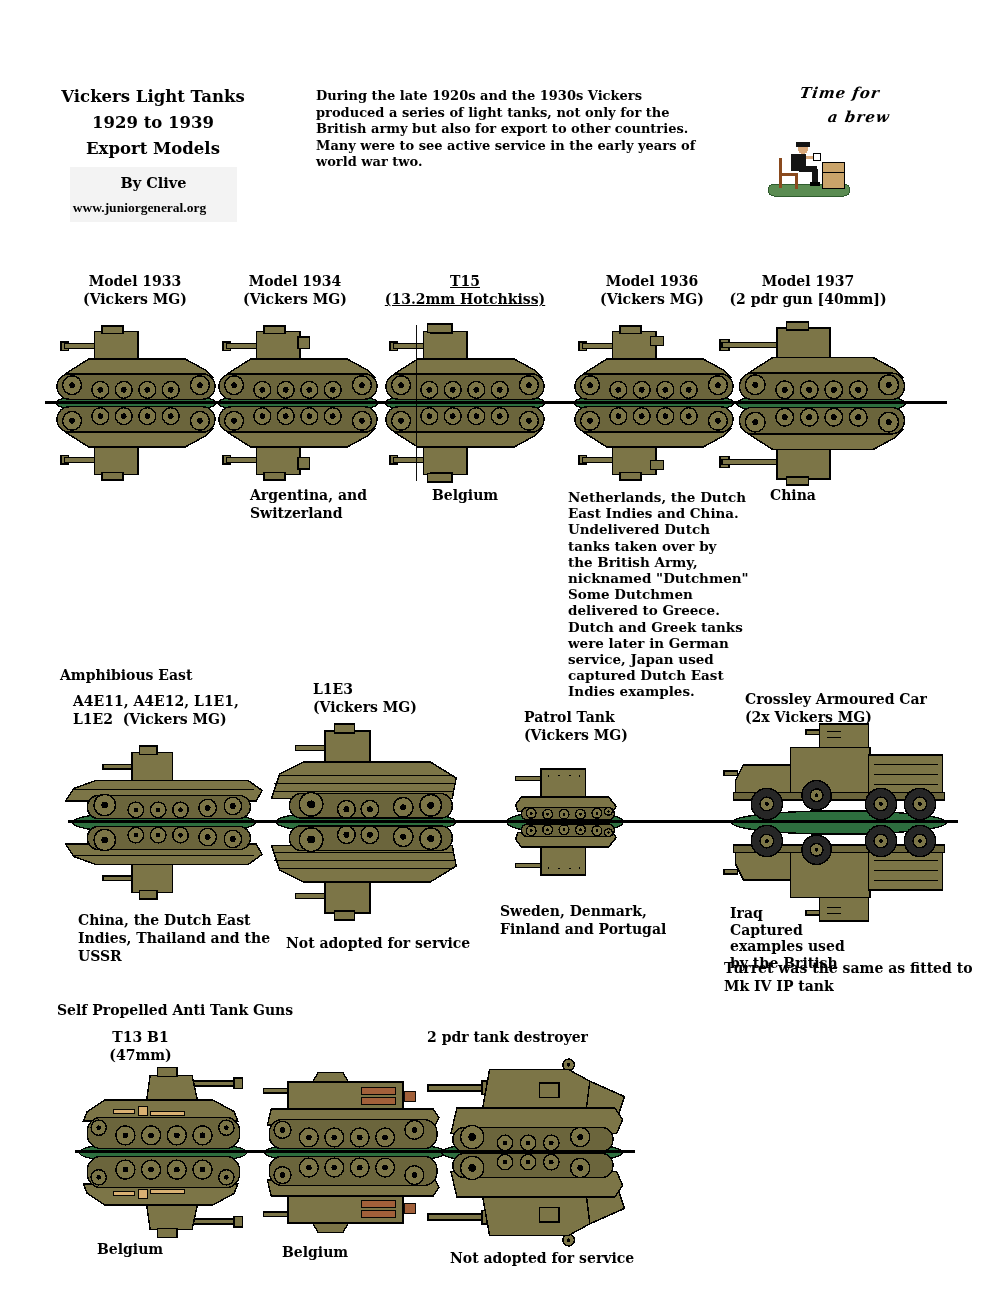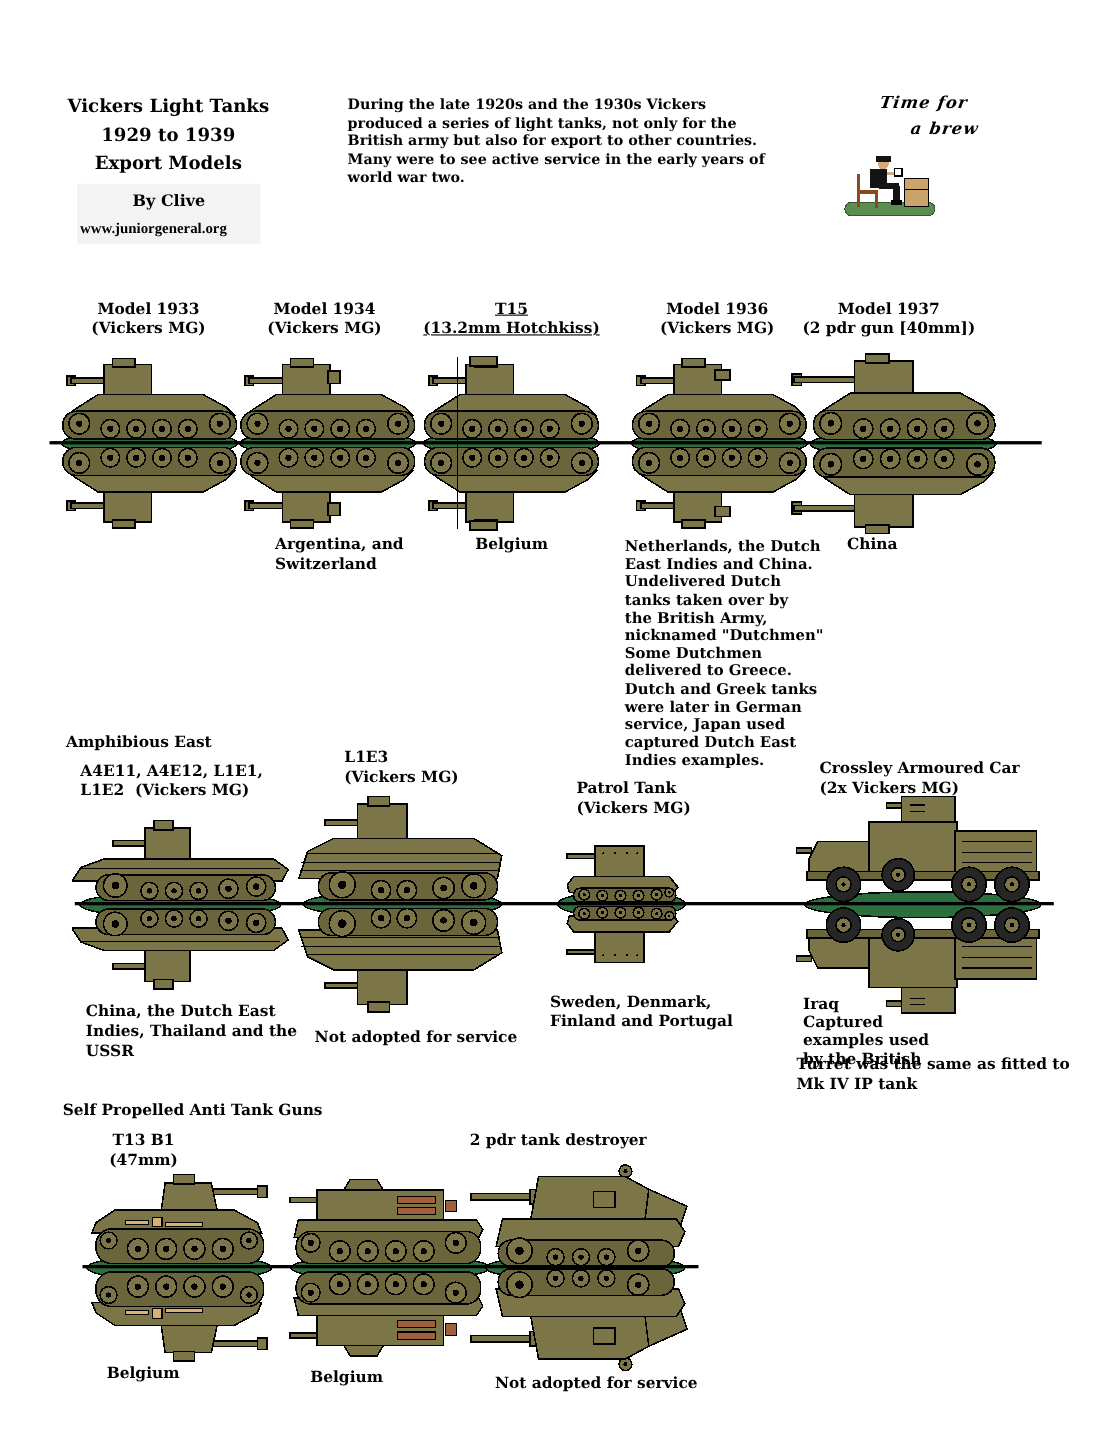--- a/index.html
+++ b/index.html
@@ -559,21 +559,21 @@
 Finland and Portugal</div>
   <div class="abs txt" style="left:730px;top:893px;width:170px;line-height:16.5px;margin-top:12px;">Iraq
 Captured
 examples used
 by the British</div>
   <div class="abs txt" style="left:724px;top:959px;width:250px;">Turret was the same as fitted to
 Mk IV IP tank</div>
 
   <div class="abs txt" style="left:57px;top:1001px;width:280px;">Self Propelled Anti Tank Guns</div>
 
-  <div class="abs txt ctr" style="left:68px;top:1028px;width:125px;">T13 B1
+  <div class="abs txt ctr" style="left:78px;top:1028px;width:125px;">T13 B1
 (47mm)</div>
   <div class="abs txt ctr" style="left:270px;top:1092px;width:125px;">T13 B3
 (47mm)</div>
   <div class="abs txt ctr" style="left:420px;top:1028px;width:175px;">2 pdr tank destroyer</div>
 
   <div class="abs foldline" style="left:75px;top:1150px;width:560px;"></div>
 
   <div class="abs veh" style="left:70px;top:1062px;width:186px;height:181px;">
       <svg viewBox="0 0 195 190" preserveAspectRatio="xMidYMid meet" shape-rendering="crispEdges">
       <ellipse cx="97.5" cy="95" rx="88" ry="12" class="base"></ellipse>

